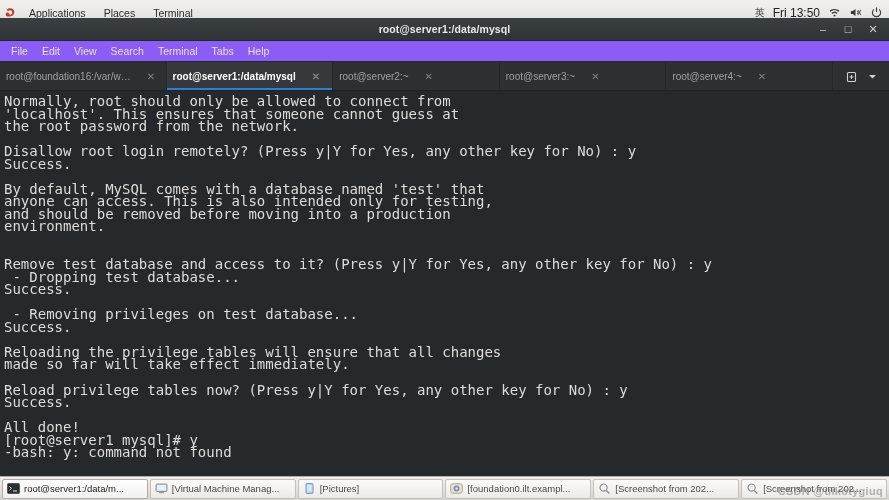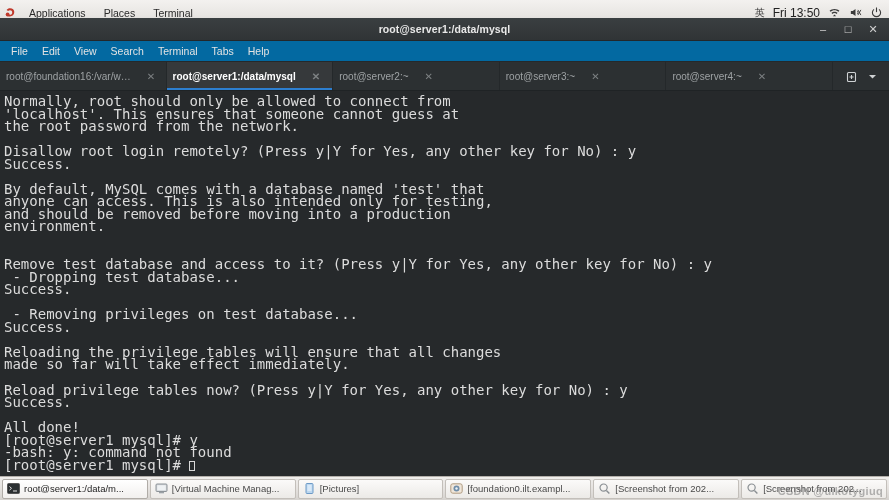--- a/index.html
+++ b/index.html
@@ -92,21 +92,21 @@
     width: 12px; height: 12px;
     display: flex; align-items: center; justify-content: center;
     color: #cfcfcf;
     font-size: 11px;
     line-height: 1;
     cursor: pointer;
   }
 
   #menubar {
     height: 20px;
-    background: #0369a1;
+    background: #8b5cf6;
     border-bottom: 1px solid #25292b;
     display: flex;
     align-items: flex-start;
     padding-left: 4px;
   }
   .menu-item {
     font-size: 10.5px;
     color: #e3e3e3;
     padding: 0 7px;
     line-height: 20px;
@@ -381,21 +381,20 @@
 Reloading the privilege tables will ensure that all changes
 made so far will take effect immediately.
 
 Reload privilege tables now? (Press y|Y for Yes, any other key for No) : y
 Success.
 
 All done!
 [root@server1 mysql]# y
 -bash: y: command not found
 </pre>
-      <pre><span>[root@server1 mysql]# </span><span class="cursor"></span></pre>
     </div>
   </div>
 
   <div id="taskbar">
 
     <div class="task active">
       <span>
         <svg class="task-ico" viewBox="0 0 13 13" aria-hidden="true">
           <rect x="0.5" y="1.5" width="12" height="10" rx="1" fill="#2b2f31" stroke="#555"></rect>
           <path d="M2.5 4.5l2 1.8-2 1.8M6 9h4" stroke="#e0e0e0" stroke-width="1" fill="none"></path>

